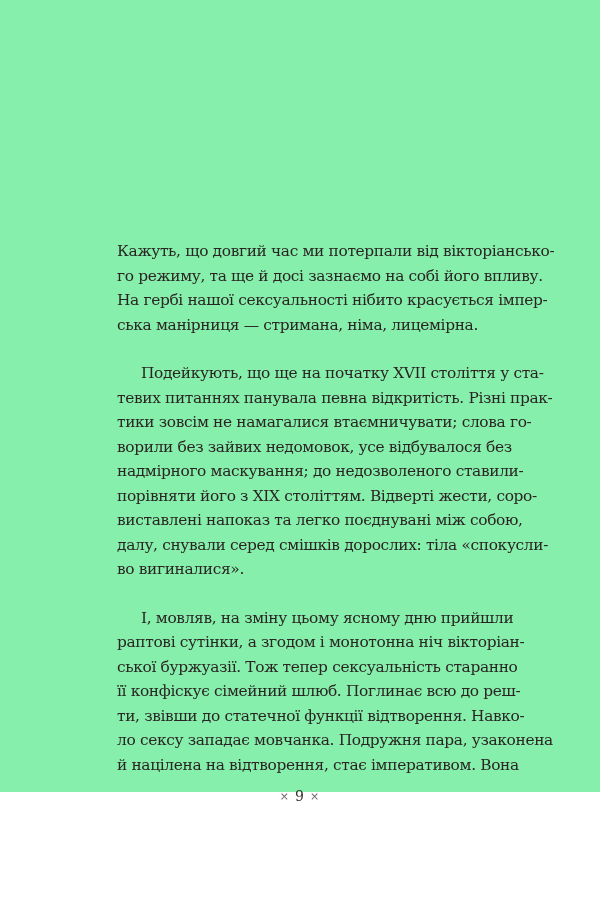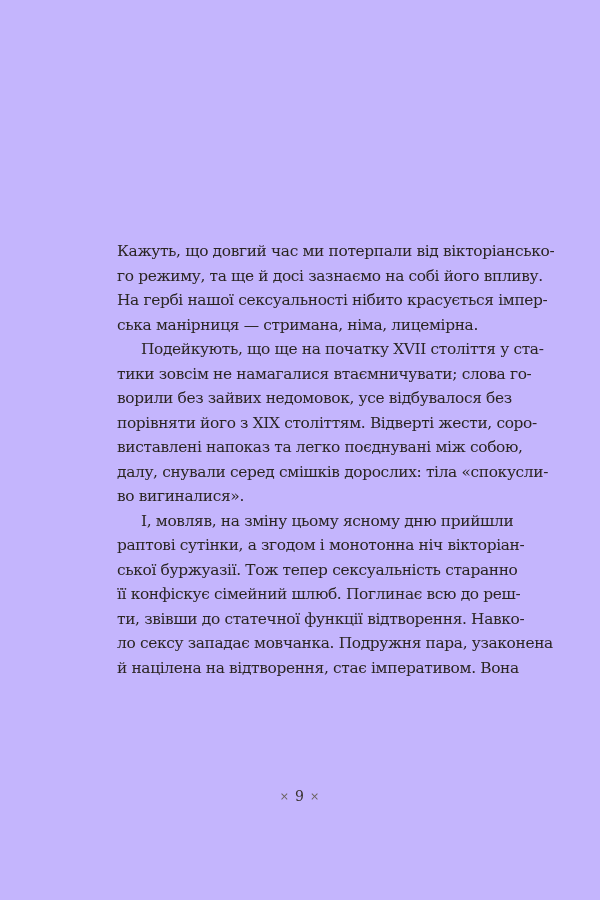--- a/index.html
+++ b/index.html
@@ -9,22 +9,22 @@
     }
     body {
       width: 600px;
       height: 900px;
       position: relative;
       overflow: hidden;
     }
     .page {
       position: absolute;
       left: 0; top: 0;
-      width: 600px; height: 900px;
-      background: #c4b5fd;
+      width: 600px; height: 792px;
+      background: #86efac;
     }
     .text-block {
       position: absolute;
       left: 117px;
       top: 239px;
       width: 386px;
       font-family: "DejaVu Serif", "Liberation Serif", serif;
       font-size: 15.4px;
       line-height: 24.5px;
       color: #2a2522;
@@ -35,20 +35,21 @@
       white-space: nowrap;
       text-align: justify;
       text-align-last: justify;
       height: 24.5px;
     }
     .line.last {
       text-align-last: left;
     }
     .line.indent {
       padding-left: 24px;
+      margin-top: 24px;
     }
     .page-number {
       position: absolute;
       left: 0;
       width: 600px;
       top: 788px;
       text-align: center;
       font-family: "DejaVu Serif", "Liberation Serif", serif;
       font-size: 14px;
       color: #3a3330;
@@ -66,22 +67,24 @@
 
 <div class="page">
   <div class="text-block">
 
     <span class="line">Кажуть, що довгий час ми потерпали від вікторіансько-</span>
     <span class="line">го режиму, та ще й досі зазнаємо на собі його впливу.</span>
     <span class="line">На гербі нашої сексуальності нібито красується імпер-</span>
     <span class="line last">ська манірниця — стримана, німа, лицемірна.</span>
 
     <span class="line indent">Подейкують, що ще на початку XVII століття у ста-</span>
+    <span class="line">тевих питаннях панувала певна відкритість. Різні прак-</span>
     <span class="line">тики зовсім не намагалися втаємничувати; слова го-</span>
     <span class="line">ворили без зайвих недомовок, усе відбувалося без</span>
+    <span class="line">надмірного маскування; до недозволеного ставили-</span>
     <span class="line">порівняти його з XIX століттям. Відверті жести, соро-</span>
     <span class="line">виставлені напоказ та легко поєднувані між собою,</span>
     <span class="line">далу, снували серед смішків дорослих: тіла «спокусли-</span>
     <span class="line last">во вигиналися».</span>
 
     <span class="line indent">І, мовляв, на зміну цьому ясному дню прийшли</span>
     <span class="line">раптові сутінки, а згодом і монотонна ніч вікторіан-</span>
     <span class="line">ської буржуазії. Тож тепер сексуальність старанно</span>
     <span class="line">її конфіскує сімейний шлюб. Поглинає всю до реш-</span>
     <span class="line">ти, звівши до статечної функції відтворення. Навко-</span>

